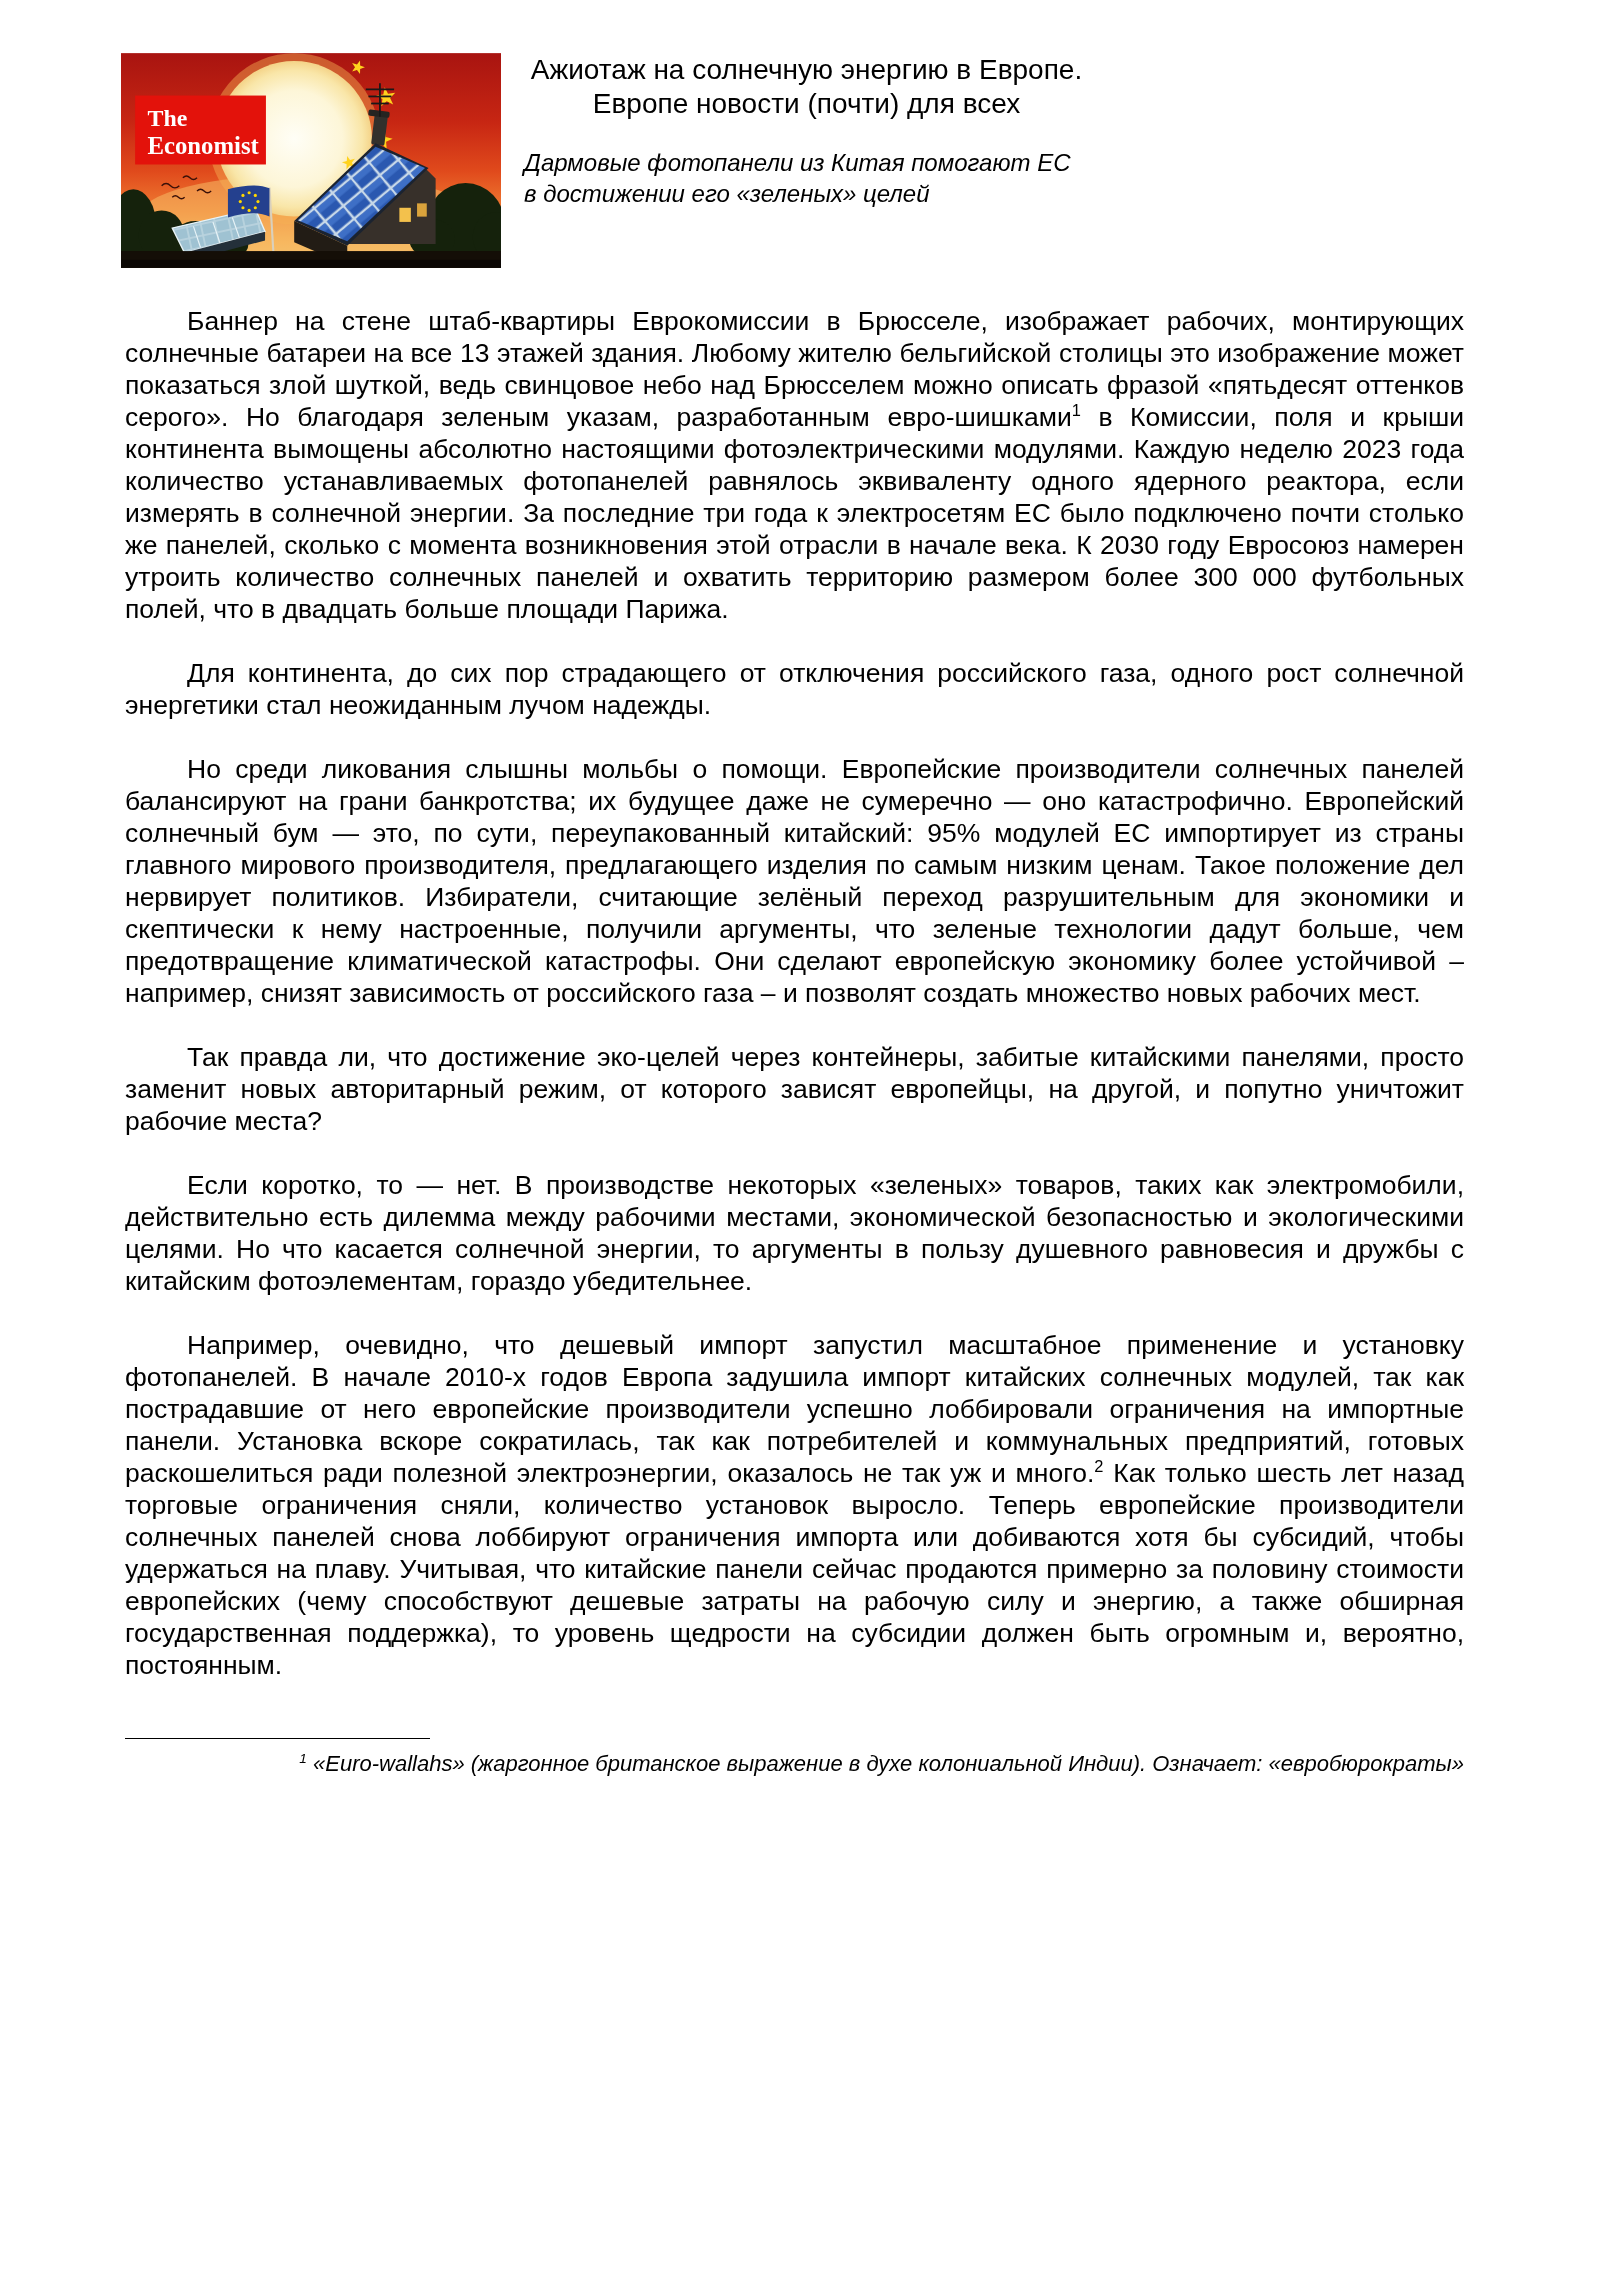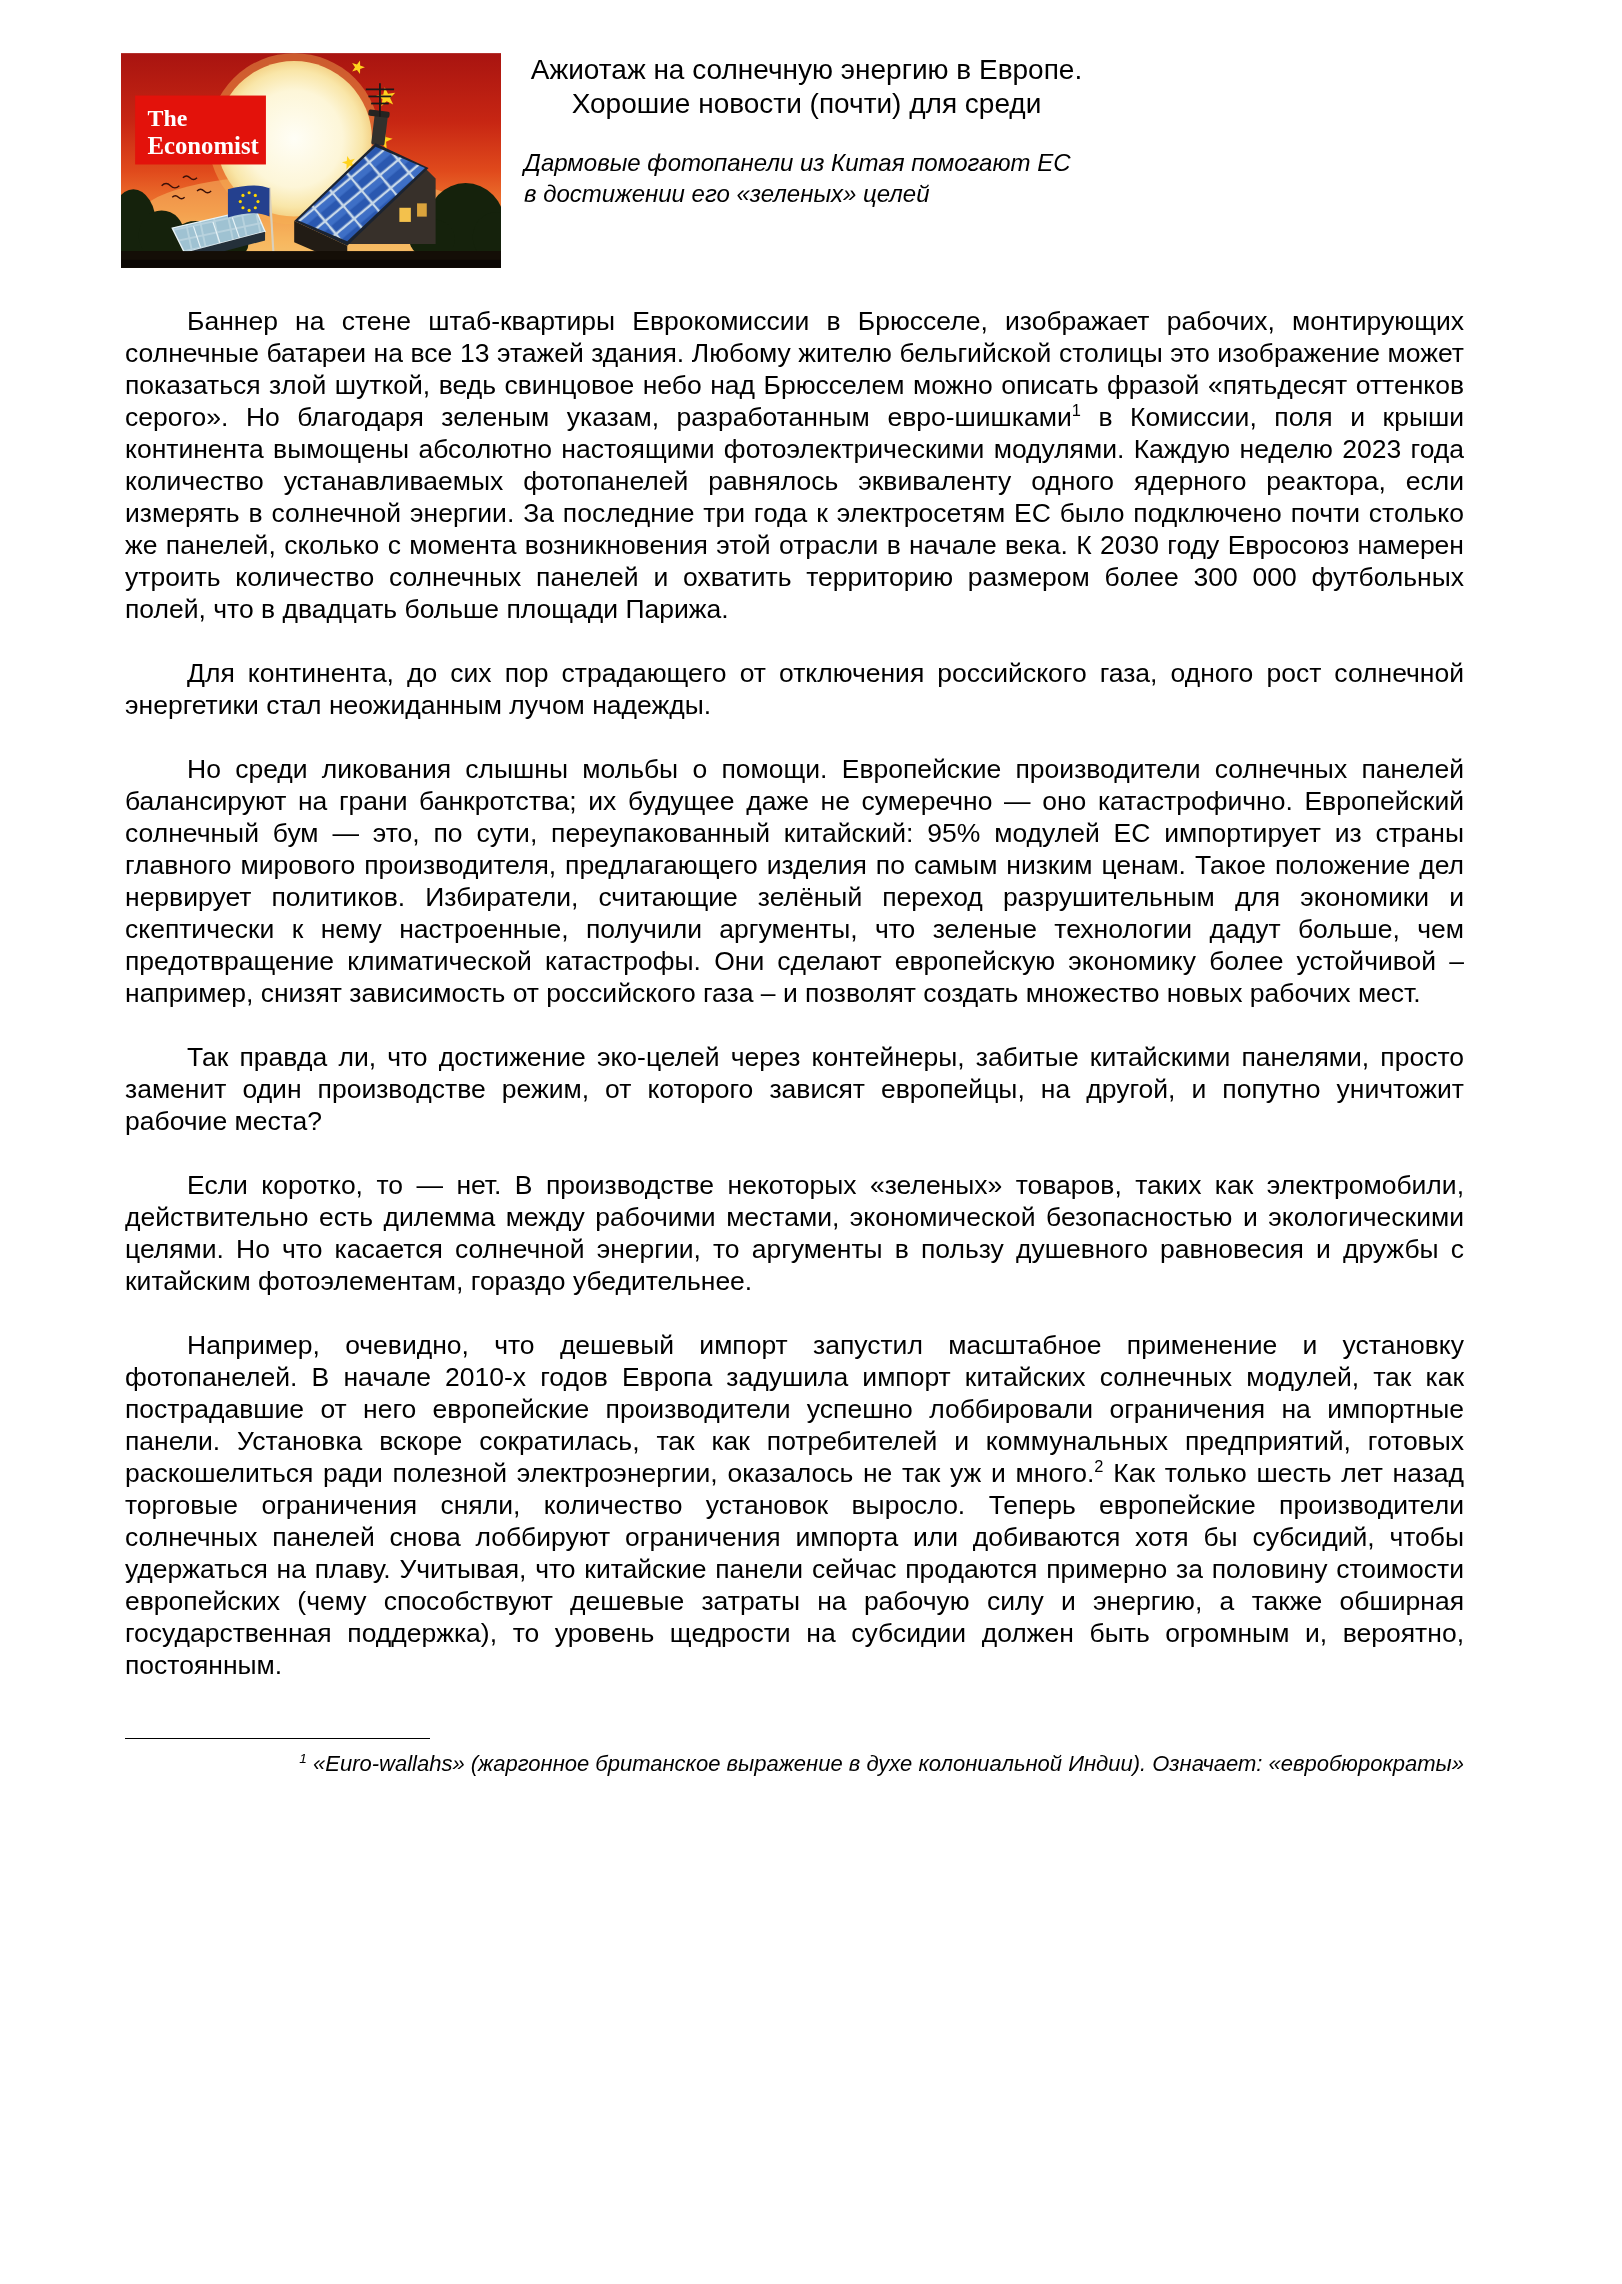--- a/index.html
+++ b/index.html
@@ -192,32 +192,32 @@
           <rect x="16" y="48" width="148" height="78" fill="#e3120b"></rect>
           <text x="30" y="82" font-family="Liberation Serif, serif" font-weight="bold" font-size="27" fill="#ffffff">The</text>
           <text x="30" y="114" font-family="Liberation Serif, serif" font-weight="bold" font-size="28" fill="#ffffff">Economist</text>
         </g>
       </svg>
     </div>
 
     <div class="headline">
       <h1 class="title">
         <span class="title-line">Ажиотаж на солнечную энергию в Европе.</span>
-        <span class="title-line">Хорошие новости (почти) для среди</span>
+        <span class="title-line">Европе новости (почти) для всех</span>
       </h1>
       <p class="subtitle">Дармовые фотопанели из Китая помогают ЕС в достижении его «зеленых» целей</p>
     </div>
   </header>
 
   <div class="content">
     <main class="body-text">
         <p class="para">Баннер на стене штаб-квартиры Еврокомиссии в Брюсселе, изображает рабочих, монтирующих солнечные батареи на все 13 этажей здания. Любому жителю бельгийской столицы это изображение может показаться злой шуткой, ведь свинцовое небо над Брюсселем можно описать фразой «пятьдесят оттенков серого». Но благодаря зеленым указам, разработанным евро-шишками<sup>1</sup> в Комиссии, поля и крыши континента вымощены абсолютно настоящими фотоэлектрическими модулями. Каждую неделю 2023 года количество устанавливаемых фотопанелей равнялось эквиваленту одного ядерного реактора, если измерять в солнечной энергии. За последние три года к электросетям ЕС было подключено почти столько же панелей, сколько с момента возникновения этой отрасли в начале века. К 2030 году Евросоюз намерен утроить количество солнечных панелей и охватить территорию размером более 300 000 футбольных полей, что в двадцать больше площади Парижа.</p>
         <p class="para">Для континента, до сих пор страдающего от отключения российского газа, одного рост солнечной энергетики стал неожиданным лучом надежды.</p>
         <p class="para">Но среди ликования слышны мольбы о помощи. Европейские производители солнечных панелей балансируют на грани банкротства; их будущее даже не сумеречно — оно катастрофично. Европейский солнечный бум — это, по сути, переупакованный китайский: 95% модулей ЕС импортирует из страны главного мирового производителя, предлагающего изделия по самым низким ценам. Такое положение дел нервирует политиков. Избиратели, считающие зелёный переход разрушительным для экономики и скептически к нему настроенные, получили аргументы, что зеленые технологии дадут больше, чем предотвращение климатической катастрофы. Они сделают европейскую экономику более устойчивой – например, снизят зависимость от российского газа – и позволят создать множество новых рабочих мест.</p>
-        <p class="para">Так правда ли, что достижение эко-целей через контейнеры, забитые китайскими панелями, просто заменит один производстве режим, от которого зависят европейцы, на другой, и попутно уничтожит рабочие места?</p>
+        <p class="para">Так правда ли, что достижение эко-целей через контейнеры, забитые китайскими панелями, просто заменит новых авторитарный режим, от которого зависят европейцы, на другой, и попутно уничтожит рабочие места?</p>
         <p class="para">Если коротко, то — нет. В производстве некоторых «зеленых» товаров, таких как электромобили, действительно есть дилемма между рабочими местами, экономической безопасностью и экологическими целями. Но что касается солнечной энергии, то аргументы в пользу душевного равновесия и дружбы с китайским фотоэлементам, гораздо убедительнее.</p>
         <p class="para">Например, очевидно, что дешевый импорт запустил масштабное применение и установку фотопанелей. В начале 2010-х годов Европа задушила импорт китайских солнечных модулей, так как пострадавшие от него европейские производители успешно лоббировали ограничения на импортные панели. Установка вскоре сократилась, так как потребителей и коммунальных предприятий, готовых раскошелиться ради полезной электроэнергии, оказалось не так уж и много.<sup>2</sup> Как только шесть лет назад торговые ограничения сняли, количество установок выросло. Теперь европейские производители солнечных панелей снова лоббируют ограничения импорта или добиваются хотя бы субсидий, чтобы удержаться на плаву. Учитывая, что китайские панели сейчас продаются примерно за половину стоимости европейских (чему способствуют дешевые затраты на рабочую силу и энергию, а также обширная государственная поддержка), то уровень щедрости на субсидии должен быть огромным и, вероятно, постоянным.</p>
       </main>
 
     <footer class="footnotes">
       <div class="fn-rule"></div>
       <div>
           <p class="footnote"><sup>1</sup> «Euro-wallahs» (жаргонное британское выражение в духе колониальной Индии). Означает: «евробюрократы»</p>
         </div>
     </footer>

